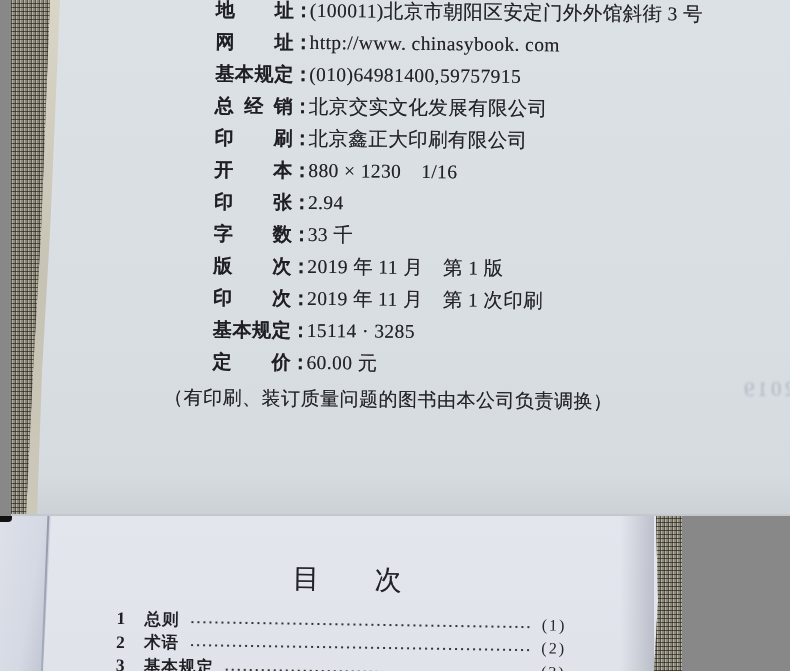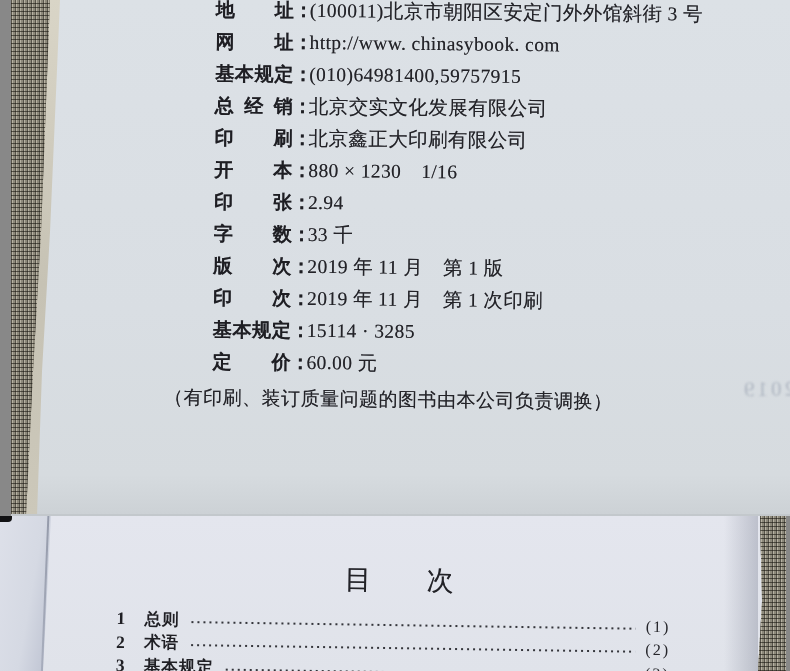--- a/index.html
+++ b/index.html
@@ -37,21 +37,21 @@
     font-size:19px;color:#1e1e23;}
   .c-colon{display:inline-block;width:16px;font-weight:700;color:#1e1e23;}
   .c-val{letter-spacing:.4px;}
   .c-note{margin-left:-48px;margin-top:3px;height:33px;line-height:33px;
     font-size:19px;letter-spacing:.5px;white-space:nowrap;}
   .ghost{position:absolute;right:6px;top:377px;font-size:21px;
     transform:scaleX(-1) rotate(1deg);color:rgba(128,138,156,.48);
     filter:blur(1.1px);letter-spacing:3px;}
 
   
-  .photo-bottom{position:absolute;left:0;top:516px;width:786px;height:155px;
+  .photo-bottom{position:absolute;left:0;top:516px;width:682px;height:155px;
     background:linear-gradient(180deg,#e4e6ee 0%,#e0e3ea 100%);overflow:hidden;}
   .photo-bottom .left-page{position:absolute;left:0;top:0;bottom:0;width:54px;
     background:linear-gradient(100deg,#dde0e9 0%,#d5d9e3 55%,#c2c7d5 85%,#a6adbe 100%);
     clip-path:polygon(0 0,51px 0,43px 100%,0 100%);}
   .photo-bottom .crease{position:absolute;left:44px;top:-4px;height:170px;width:2px;
     background:linear-gradient(180deg,rgba(72,80,102,.45),rgba(72,80,102,.20));
     transform:rotate(2.4deg);}
   .photo-bottom .corner-dark{position:absolute;left:0;top:0;width:12px;height:6px;
     background:#121214;border-bottom-right-radius:4px;}
   .photo-bottom .page-shadow{position:absolute;right:28px;top:0;bottom:0;width:34px;

